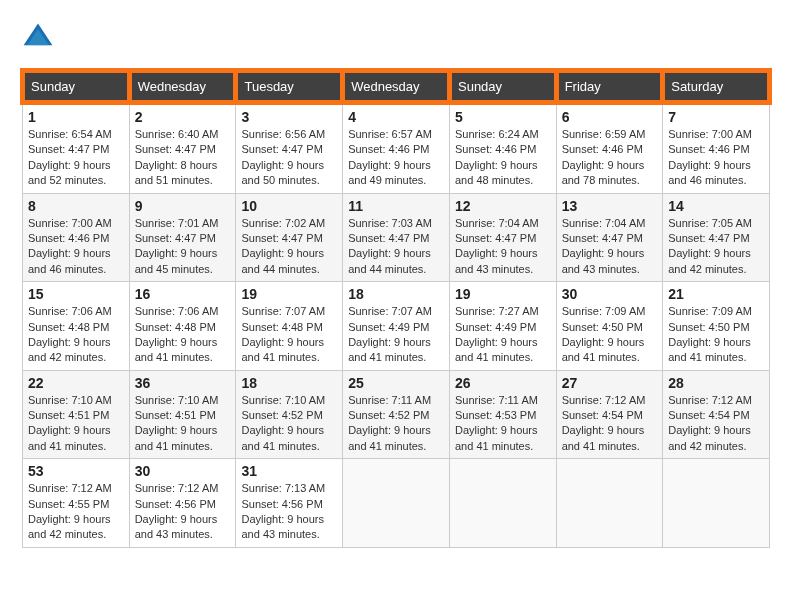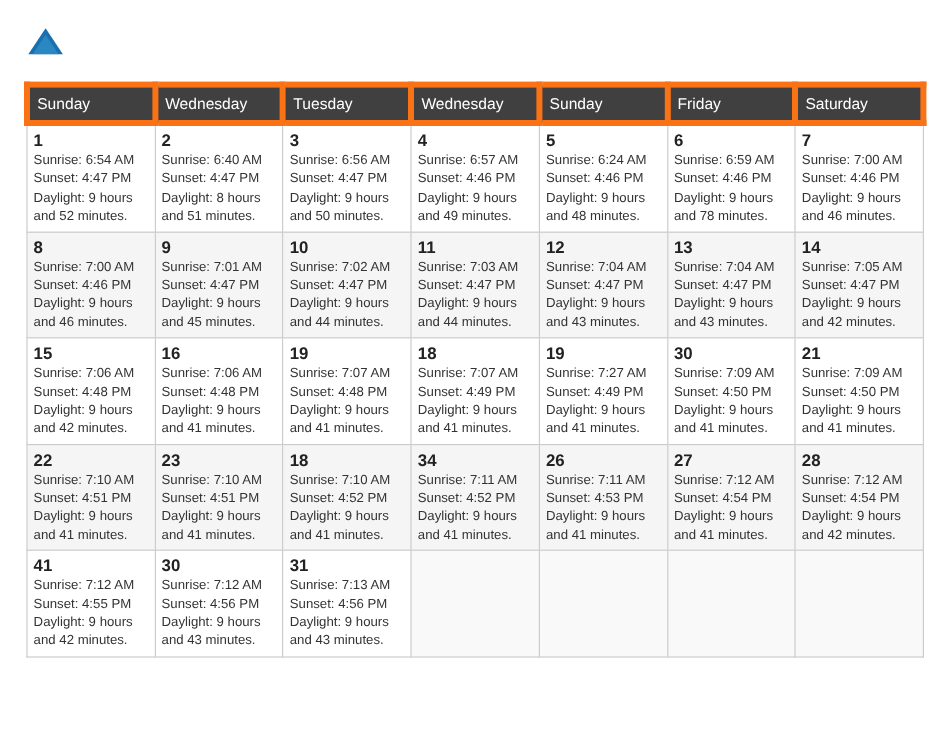--- a/index.html
+++ b/index.html
@@ -298,37 +298,37 @@
       <tr>
         <td>
         <span class="day-num">22</span>
         <div class="day-info">
           <span>Sunrise: 7:10 AM</span><br>
           <span>Sunset: 4:51 PM</span><br>
           <span>Daylight: 9 hours and 41 minutes.</span>
         </div>
       </td>
         <td>
-        <span class="day-num">23</span>
+        <span class="day-num">36</span>
         <div class="day-info">
           <span>Sunrise: 7:10 AM</span><br>
           <span>Sunset: 4:51 PM</span><br>
           <span>Daylight: 9 hours and 41 minutes.</span>
         </div>
       </td>
         <td>
         <span class="day-num">18</span>
         <div class="day-info">
           <span>Sunrise: 7:10 AM</span><br>
           <span>Sunset: 4:52 PM</span><br>
           <span>Daylight: 9 hours and 41 minutes.</span>
         </div>
       </td>
         <td>
-        <span class="day-num">34</span>
+        <span class="day-num">25</span>
         <div class="day-info">
           <span>Sunrise: 7:11 AM</span><br>
           <span>Sunset: 4:52 PM</span><br>
           <span>Daylight: 9 hours and 41 minutes.</span>
         </div>
       </td>
         <td>
         <span class="day-num">26</span>
         <div class="day-info">
           <span>Sunrise: 7:11 AM</span><br>
@@ -348,21 +348,21 @@
         <span class="day-num">28</span>
         <div class="day-info">
           <span>Sunrise: 7:12 AM</span><br>
           <span>Sunset: 4:54 PM</span><br>
           <span>Daylight: 9 hours and 42 minutes.</span>
         </div>
       </td>
       </tr>
       <tr>
         <td>
-        <span class="day-num">41</span>
+        <span class="day-num">53</span>
         <div class="day-info">
           <span>Sunrise: 7:12 AM</span><br>
           <span>Sunset: 4:55 PM</span><br>
           <span>Daylight: 9 hours and 42 minutes.</span>
         </div>
       </td>
         <td>
         <span class="day-num">30</span>
         <div class="day-info">
           <span>Sunrise: 7:12 AM</span><br>

